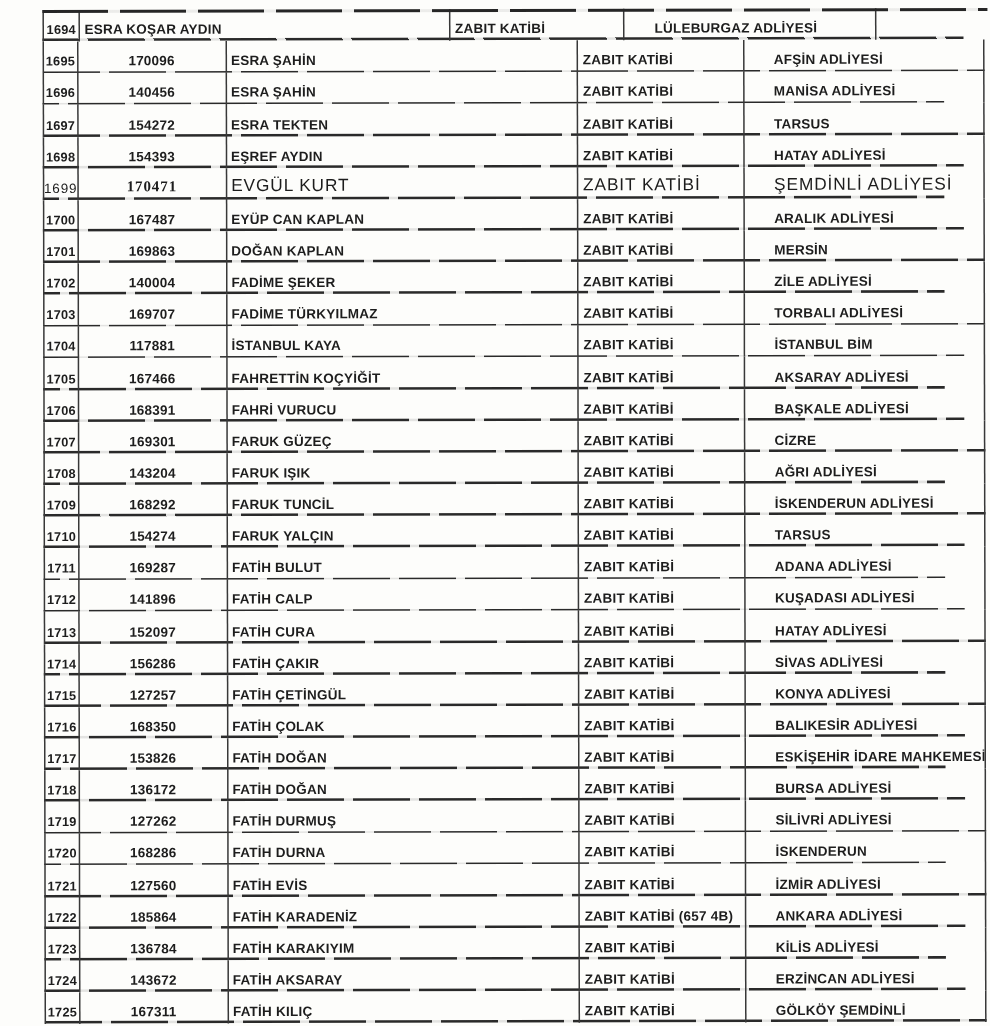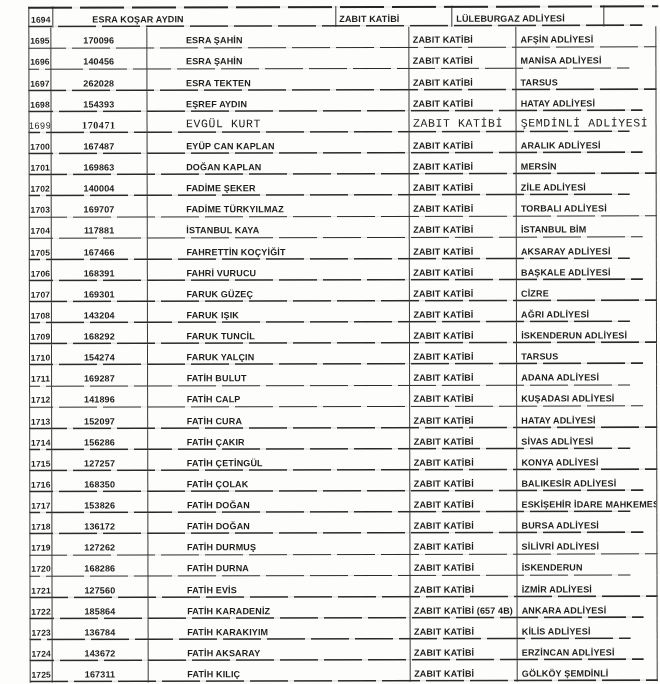--- a/index.html
+++ b/index.html
@@ -64,26 +64,26 @@
   .c-sira {
     width: 23px;
     justify-content: center;
     border-left: 1.3px solid #383838;
     font-size: 8.5px;
   }
   .c-sicil {
     width: 103px;
     justify-content: center;
   }
-  .c-name  { width: 243px; padding-left: 3px; margin-left: 36px; }
+  .c-name  { width: 243px; padding-left: 3px; }
   .c-unvan { width: 112px; padding-left: 3px; }
-  .c-yer   { width: 147px; padding-left: 4px; }
+  .c-yer   { width: 147px; padding-left: 4px; margin-left: 16px; }
   
   .serif-row .cell {
-    font-family: Liberation Mono, monospace;
+    font-family: Liberation Sans, sans-serif;
     font-weight: 400;
     font-size: 11.5px;
     letter-spacing: 0.6px;
   }
   .serif-row .c-sira { font-size: 9px; font-family: "Liberation Sans", sans-serif; font-weight: 400; }
   .serif-row .c-sicil { font-size: 10px; font-family: Liberation Serif, serif; font-weight: 700; }
 </style>
 </head>
 <body>
 
@@ -108,21 +108,21 @@
   <div class="row">
     <div class="cell c-sira">1696</div>
     <div class="cell c-sicil">140456</div>
     <div class="cell c-name">ESRA ŞAHİN</div>
     <div class="cell c-unvan">ZABIT KATİBİ</div>
     <div class="cell c-yer">MANİSA ADLİYESİ</div>
   </div>
 
   <div class="row">
     <div class="cell c-sira">1697</div>
-    <div class="cell c-sicil">262028</div>
+    <div class="cell c-sicil">154272</div>
     <div class="cell c-name">ESRA TEKTEN</div>
     <div class="cell c-unvan">ZABIT KATİBİ</div>
     <div class="cell c-yer">TARSUS</div>
   </div>
 
   <div class="row">
     <div class="cell c-sira">1698</div>
     <div class="cell c-sicil">154393</div>
     <div class="cell c-name">EŞREF AYDIN</div>
     <div class="cell c-unvan">ZABIT KATİBİ</div>

